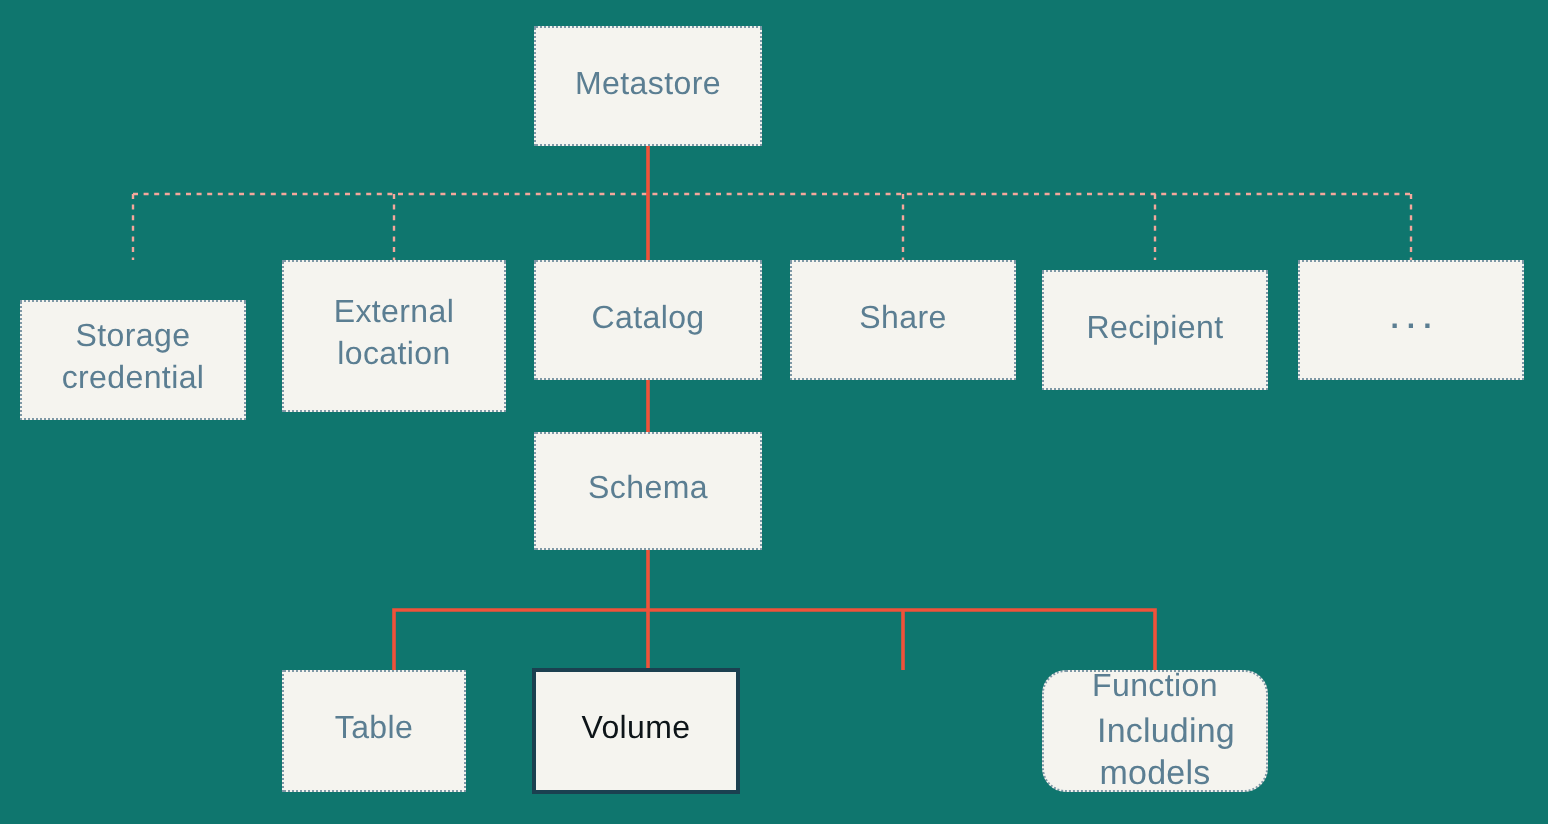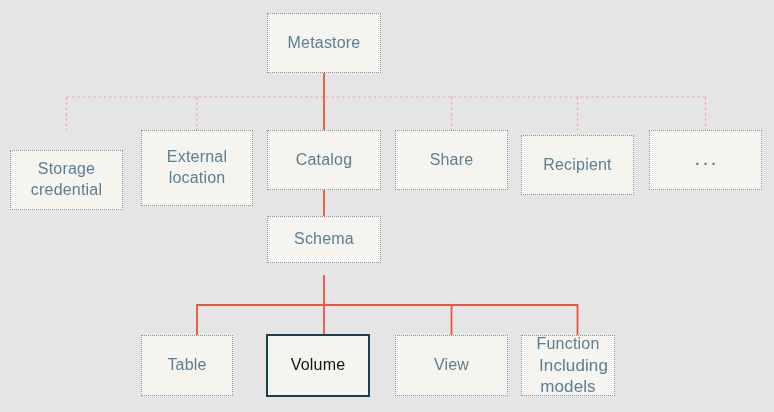--- a/index.html
+++ b/index.html
@@ -5,21 +5,21 @@
   html, body {
     margin: 0;
     padding: 0;
     background: #ffffff;
     font-family: "Liberation Sans", "DejaVu Sans", sans-serif;
   }
   .canvas {
     position: relative;
     width: 774px;
     height: 412px;
-    background: #e5e5e5;
+    background: #0f766e;
     overflow: hidden;
   }
   .connectors {
     position: absolute;
     inset: 0;
     pointer-events: none;
   }
   .dotted-line {
     fill: none;
     stroke: var(--dotted-connector, #f4a79c);
@@ -64,25 +64,25 @@
     padding-left: 4px;
   }
   
   .pos-metastore          { left: 267px; top: 13px;  width: 114px; height: 60px; }
   .pos-storage-credential { left: 10px;  top: 130px; width: 113px; height: 60px; margin-top: 20px; }
   .pos-external-location  { left: 141px; top: 130px; width: 112px; height: 76px; }
   .pos-catalog            { left: 267px; top: 130px; width: 114px; height: 60px; justify-content: center; }
   .pos-share              { left: 395px; top: 130px; width: 113px; height: 60px; }
   .pos-recipient          { left: 521px; top: 135px; width: 113px; height: 60px; }
   .pos-more               { left: 649px; top: 130px; width: 113px; height: 60px; }
-  .pos-schema             { left: 267px; top: 216px; width: 114px; height: 47px; }
+  .pos-schema             { left: 267px; top: 216px; width: 114px; height: 59px; }
   .pos-table              { left: 141px; top: 335px; width: 92px; height: 61px; }
   .pos-volume             { left: 266px; top: 334px; width: 104px; height: 63px; }
   .pos-view               { left: 395px; top: 335px; width: 113px; height: 61px; }
-  .pos-function           { left: 521px; top: 335px; width: 94px; height: 61px; }
+  .pos-function           { left: 521px; top: 335px; width: 113px; height: 61px; border-radius: 12px; }
 </style>
 </head>
 <body>
 
 <div class="canvas">
 
   <svg class="connectors" width="774" height="412" viewBox="0 0 774 412" xmlns="http://www.w3.org/2000/svg">
 
     <g>
       <path class="dotted-line" d="M66.5 97 H705.5"></path>
@@ -128,21 +128,18 @@
   <div class="node pos-schema">
     <span>Schema</span>
   </div>
 
   <div class="node pos-table">
     <span>Table</span>
   </div>
   <div class="node node--highlight pos-volume">
     <span>Volume</span>
   </div>
-  <div class="node pos-view">
-    <span>View</span>
-  </div>
   <div class="node pos-function">
     <span>Function</span>
     <span class="node__sublabel">Including models</span>
   </div>
 
 </div>
 
 </body></html>

